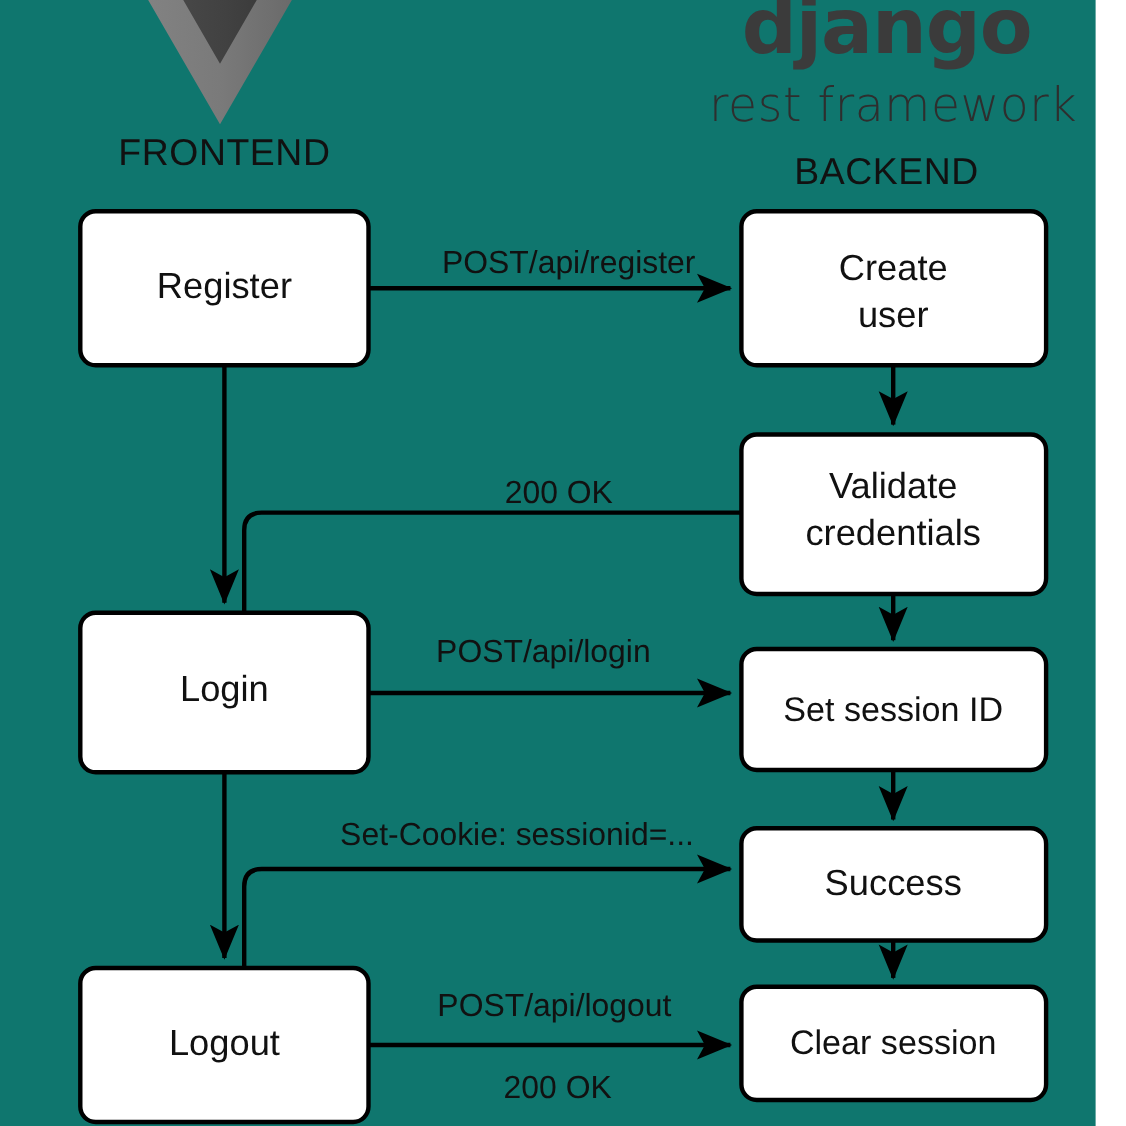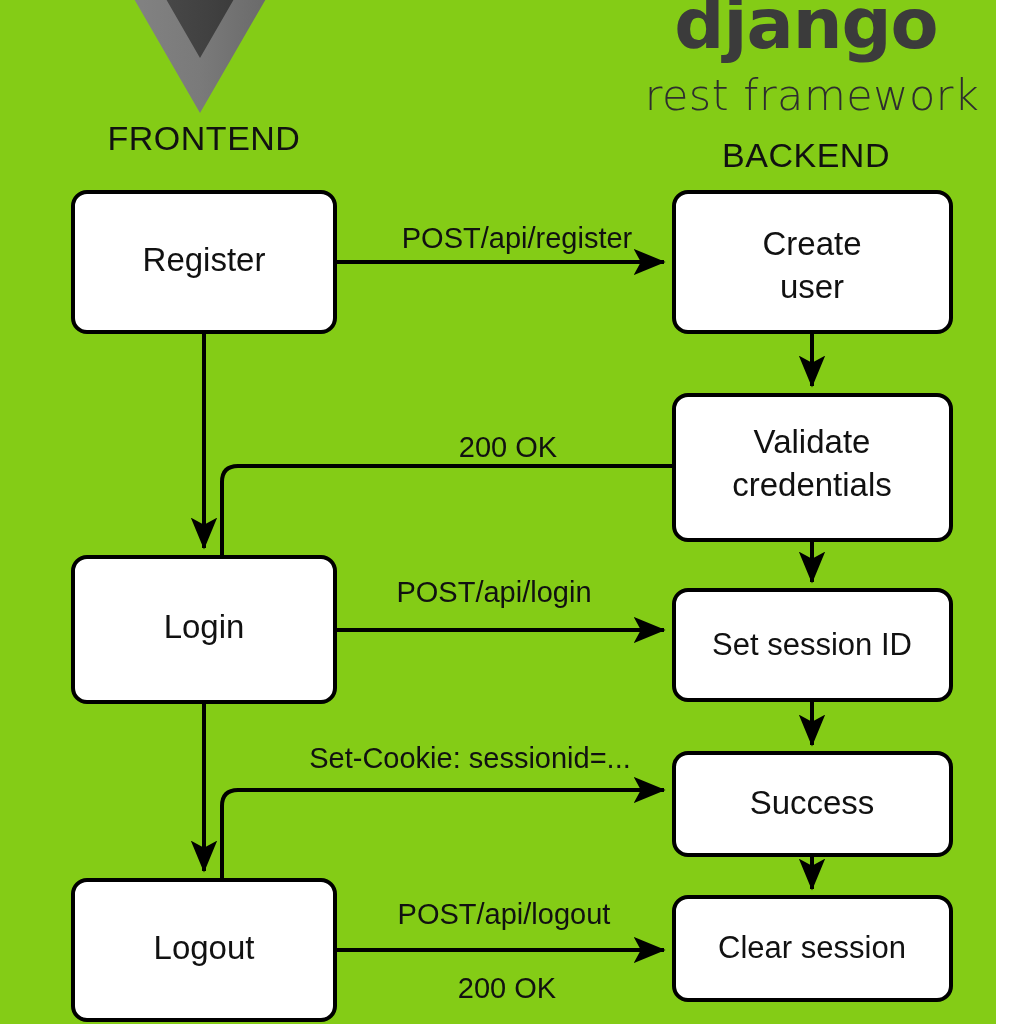--- a/index.html
+++ b/index.html
@@ -4,21 +4,21 @@
 <style>
   html, body {
     margin: 0;
     padding: 0;
     background: #ffffff;
   }
   #page {
     position: relative;
     width: 996px;
     height: 1024px;
-    background: #84cc16;
+    background: #0f766e;
     overflow: hidden;
     font-family: "Liberation Sans", sans-serif;
   }
   svg.canvas {
     position: absolute;
     left: 0;
     top: 0;
     width: 1024px;
     height: 1024px;
   }

